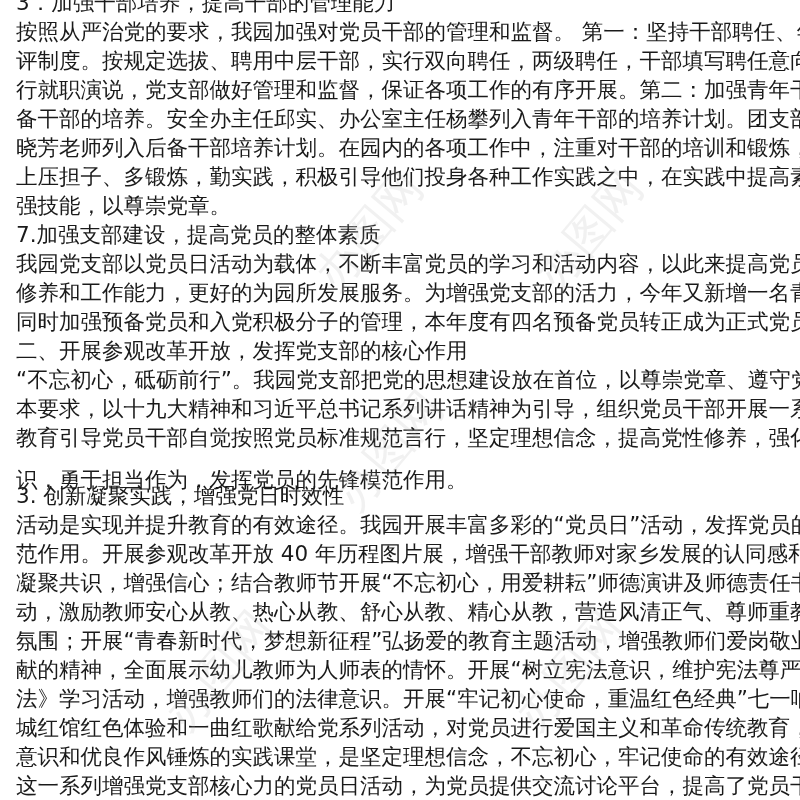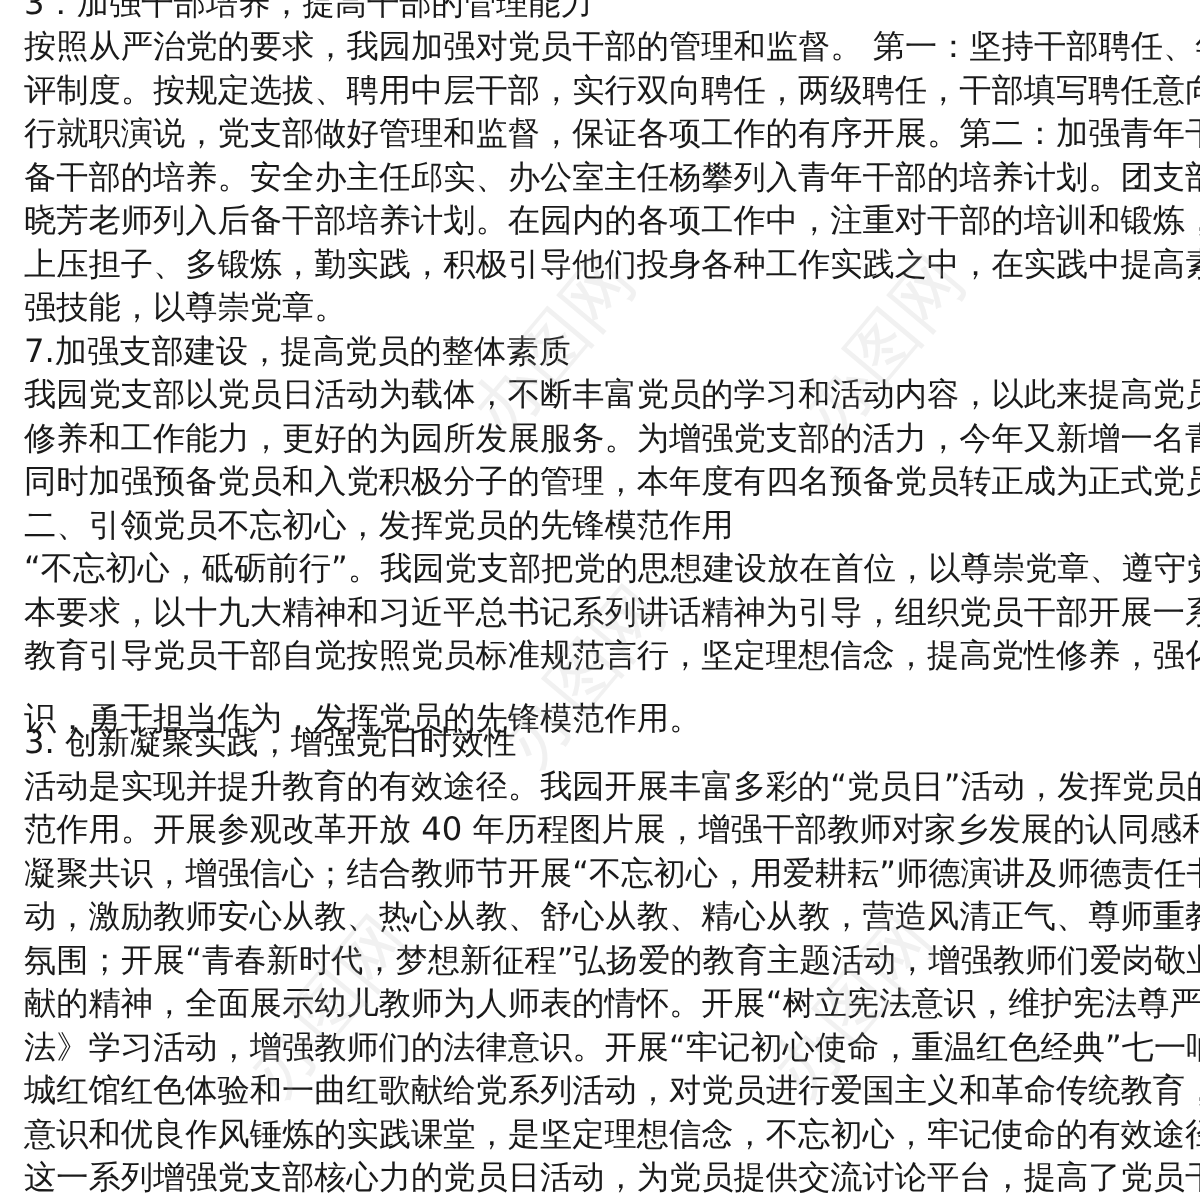--- a/index.html
+++ b/index.html
@@ -29,21 +29,21 @@
   <div class="line" style="top:58px">评制度。按规定选拔、聘用中层干部，实行双向聘任，两级聘任，干部填写聘任意向书并进</div>
   <div class="line" style="top:87px">行就职演说，党支部做好管理和监督，保证各项工作的有序开展。第二：加强青年干部和后</div>
   <div class="line" style="top:116px">备干部的培养。安全办主任邱实、办公室主任杨攀列入青年干部的培养计划。团支部书记石</div>
   <div class="line" style="top:145px">晓芳老师列入后备干部培养计划。在园内的各项工作中，注重对干部的培训和锻炼，在岗位</div>
   <div class="line" style="top:174px">上压担子、多锻炼，勤实践，积极引导他们投身各种工作实践之中，在实践中提高素质，增</div>
   <div class="line" style="top:203px">强技能，以尊崇党章。</div>
   <div class="line" style="top:232px">7.加强支部建设，提高党员的整体素质</div>
   <div class="line" style="top:261px">我园党支部以党员日活动为载体，不断丰富党员的学习和活动内容，以此来提高党员的党性</div>
   <div class="line" style="top:290px">修养和工作能力，更好的为园所发展服务。为增强党支部的活力，今年又新增一名青年委员。</div>
   <div class="line" style="top:319px">同时加强预备党员和入党积极分子的管理，本年度有四名预备党员转正成为正式党员。</div>
-  <div class="line" style="top:348px">二、引领党员不忘初心，发挥党员的先锋模范作用</div>
+  <div class="line" style="top:348px">二、开展参观改革开放，发挥党支部的核心作用</div>
   <div class="line" style="top:377px">“不忘初心，砥砺前行”。我园党支部把党的思想建设放在首位，以尊崇党章、遵守党规为基</div>
   <div class="line" style="top:406px">本要求，以十九大精神和习近平总书记系列讲话精神为引导，组织党员干部开展一系列活动，</div>
   <div class="line" style="top:435px">教育引导党员干部自觉按照党员标准规范言行，坚定理想信念，提高党性修养，强化宗旨意</div>
   <div class="line" style="top:477px">识，勇于担当作为，发挥党员的先锋模范作用。</div>
   <div class="line" style="top:493px">  3. 创新凝聚实践，增强党日时效性</div>
   <div class="line" style="top:522px">活动是实现并提升教育的有效途径。我园开展丰富多彩的“党员日”活动，发挥党员的先锋模</div>
   <div class="line" style="top:551px">范作用。开展参观改革开放 40 年历程图片展，增强干部教师对家乡发展的认同感和自豪感，</div>
   <div class="line" style="top:580px">凝聚共识，增强信心；结合教师节开展“不忘初心，用爱耕耘”师德演讲及师德责任书签订活</div>
   <div class="line" style="top:609px">动，激励教师安心从教、热心从教、舒心从教、精心从教，营造风清正气、尊师重教的浓厚</div>
   <div class="line" style="top:638px">氛围；开展“青春新时代，梦想新征程”弘扬爱的教育主题活动，增强教师们爱岗敬业无私奉</div>

